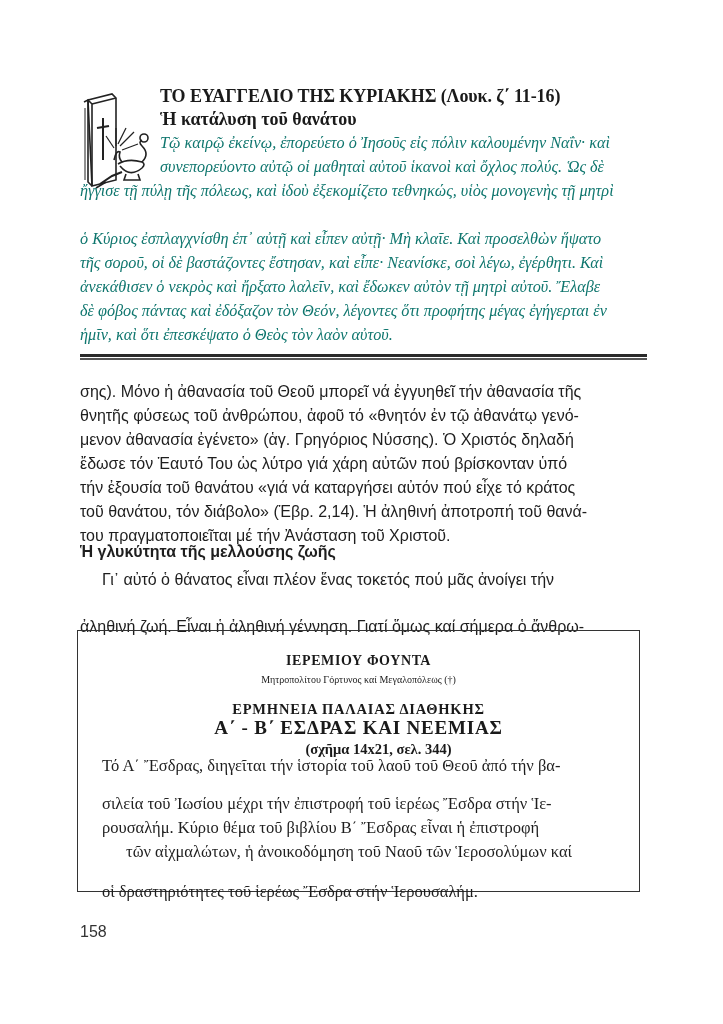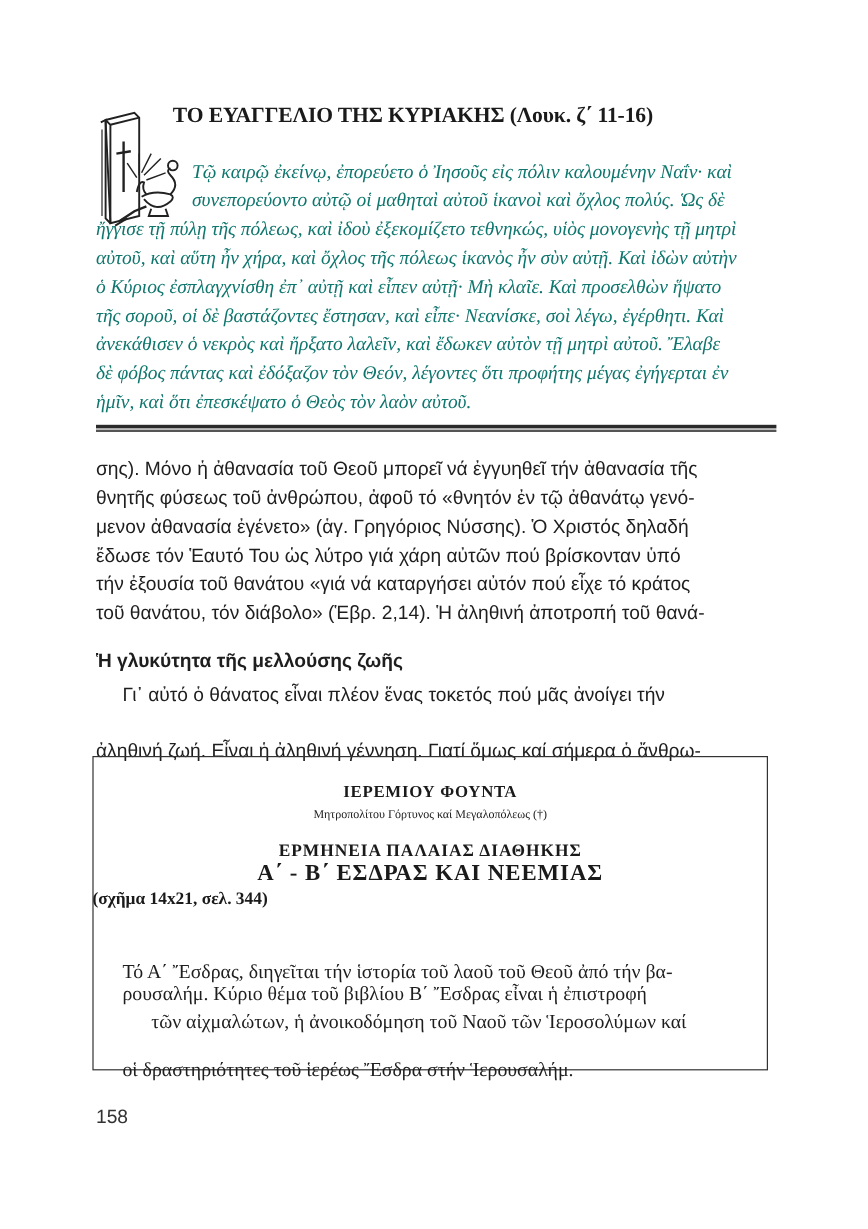--- a/index.html
+++ b/index.html
@@ -1,37 +1,37 @@
 <!DOCTYPE html>
 <html><head>
 <meta charset="utf-8">
 <style>
   html, body { margin: 0; padding: 0; background: #ffffff; }
   body { width: 723px; height: 1024px; position: relative; overflow: hidden; color: #1a1a1a; }
   .page { position: absolute; left: 0; top: 0; width: 723px; height: 1024px; }
 
   .gospel-icon { position: absolute; left: 82px; top: 88px; width: 72px; height: 104px; }
-  .gospel-title { position: absolute; left: 144px; top: 94px; font-family: "Liberation Serif", serif; font-weight: bold; font-size: 18px; white-space: nowrap; letter-spacing: -0.1px; }
+  .gospel-title { position: absolute; left: 160px; top: 94px; font-family: "Liberation Serif", serif; font-weight: bold; font-size: 18px; white-space: nowrap; letter-spacing: -0.1px; }
   .gospel-subtitle { position: absolute; left: 160px; top: 121px; font-family: "Liberation Serif", serif; font-weight: bold; font-size: 18px; white-space: nowrap; }
 
   .gospel-line { position: absolute; font-family: "Liberation Serif", serif; font-style: italic; font-size: 16.2px; white-space: nowrap; color: #0f766e; }
 
   .double-rule { position: absolute; left: 80px; top: 354px; width: 567px; height: 6px; }
   .double-rule .r1 { position: absolute; left: 0; top: 0; width: 100%; height: 3px; background: #2a2a2a; }
   .double-rule .r2 { position: absolute; left: 0; top: 4px; width: 100%; height: 2px; background: #555; }
 
   .body-line { position: absolute; left: 80px; font-family: "Liberation Sans", sans-serif; font-size: 16px; white-space: nowrap; color: #1e1e1e; }
   .section-heading { position: absolute; left: 80px; top: 543px; font-family: "Liberation Sans", sans-serif; font-weight: bold; font-size: 16px; white-space: nowrap; color: #1e1e1e; }
 
   .ad-box { position: absolute; left: 77px; top: 630px; width: 563px; height: 262px; border: 1.5px solid #333; box-sizing: border-box; }
   .ad-author { position: absolute; left: 0; width: 100%; top: 653px; text-align: center; font-family: "Liberation Serif", serif; font-weight: bold; font-size: 14px; letter-spacing: 0.6px; }
   .ad-author-title { position: absolute; left: 0; width: 100%; top: 674px; text-align: center; font-family: "Liberation Serif", serif; font-size: 10px; }
   .ad-series { position: absolute; left: 0; width: 100%; top: 701px; text-align: center; font-family: "Liberation Serif", serif; font-weight: bold; font-size: 14.5px; letter-spacing: 0.8px; }
   .ad-book { position: absolute; left: 0; width: 100%; top: 717px; text-align: center; font-family: "Liberation Serif", serif; font-weight: bold; font-size: 19px; letter-spacing: 0.8px; }
-  .ad-format { position: absolute; left: 0; width: 100%; top: 741px; text-align: left; font-family: "Liberation Serif", serif; font-weight: bold; font-size: 14.5px; }
+  .ad-format { position: absolute; left: 0; width: 100%; top: 741px; text-align: center; font-family: "Liberation Serif", serif; font-weight: bold; font-size: 14.5px; padding-left: 20px; }
   .center-wrap { position: absolute; left: 77px; width: 563px; top: 0; height: 0; }
   .ad-line { position: absolute; left: 102px; font-family: "Liberation Serif", serif; font-size: 16.5px; white-space: nowrap; color: #1e1e1e; }
 
   .page-number { position: absolute; left: 80px; top: 923px; font-family: "Liberation Sans", sans-serif; font-size: 16px; color: #333; }
 </style>
 </head>
 <body>
 
 <div class="page">
 
@@ -57,55 +57,57 @@
       <path d="M36 76 Q46 70 60 74 Q68 66 60 58 Q56 54 60 52"></path>
       <circle cx="62" cy="50" r="4"></circle>
       <path d="M38 78 Q48 90 60 80 Q64 76 60 74"></path>
       <path d="M44 86 L42 92 L58 92 L56 86"></path>
       <path d="M18 96 L30 88 L40 84" stroke-width="2"></path>
       <path d="M14 100 L24 94"></path>
     </g>
   </svg>
 
   <div class="gospel-title" style="top: 86px;">ΤΟ ΕΥΑΓΓΕΛΙΟ ΤΗΣ ΚΥΡΙΑΚΗΣ (Λουκ. ζ΄ 11-16)</div>
+  <div class="gospel-subtitle" style="top: 109px;">Ἡ κατάλυση τοῦ θανάτου</div>
 
   <div class="gospel-line" style="left: 160px; top: 134px;">Τῷ καιρῷ ἐκείνῳ, ἐπορεύετο ὁ Ἰησοῦς εἰς πόλιν καλουμένην Ναΐν· καὶ</div>
   <div class="gospel-line" style="left: 160px; top: 158px;">συνεπορεύοντο αὐτῷ οἱ μαθηταὶ αὐτοῦ ἱκανοὶ καὶ ὄχλος πολύς. Ὡς δὲ</div>
   <div class="gospel-line" style="left: 80px; top: 182px;">ἤγγισε τῇ πύλῃ τῆς πόλεως, καὶ ἰδοὺ ἐξεκομίζετο τεθνηκώς, υἱὸς μονογενὴς τῇ μητρὶ</div>
-  <div class="gospel-line" style="left: 80px; top: 206px;">αὐτοῦ, καὶ αὕτη ἦν χήρα, καὶ ὄχλος τῆς πόλεως ἱκανὸς ἦν σὺν αὐτῇ. Καὶ ἰδὼν αὐτὴν</div>
   <div class="gospel-line" style="left: 80px; top: 230px;">ὁ Κύριος ἐσπλαγχνίσθη ἐπ᾽ αὐτῇ καὶ εἶπεν αὐτῇ· Μὴ κλαῖε. Καὶ προσελθὼν ἥψατο</div>
   <div class="gospel-line" style="left: 80px; top: 278px;">ἀνεκάθισεν ὁ νεκρὸς καὶ ἤρξατο λαλεῖν, καὶ ἔδωκεν αὐτὸν τῇ μητρὶ αὐτοῦ. Ἔλαβε</div>
   <div class="gospel-line" style="left: 80px; top: 254px;">τῆς σοροῦ, οἱ δὲ βαστάζοντες ἔστησαν, καὶ εἶπε· Νεανίσκε, σοὶ λέγω, ἐγέρθητι. Καὶ</div>
   <div class="gospel-line" style="left: 80px; top: 302px;">δὲ φόβος πάντας καὶ ἐδόξαζον τὸν Θεόν, λέγοντες ὅτι προφήτης μέγας ἐγήγερται ἐν</div>
 
   <div class="double-rule">
     <div class="r1"></div>
     <div class="r2"></div>
   </div>
 
   <div class="body-line" style="top:383px;">σης). Μόνο ἡ ἀθανασία τοῦ Θεοῦ μπορεῖ νά ἐγγυηθεῖ τήν ἀθανασία τῆς</div>
   <div class="body-line" style="top:407px;">θνητῆς φύσεως τοῦ ἀνθρώπου, ἀφοῦ τό «θνητόν ἐν τῷ ἀθανάτῳ γενό-</div>
   <div class="body-line" style="top:431px;">μενον ἀθανασία ἐγένετο» (ἁγ. Γρηγόριος Νύσσης). Ὁ Χριστός δηλαδή</div>
   <div class="body-line" style="top:455px;">ἔδωσε τόν Ἑαυτό Του ὡς λύτρο γιά χάρη αὐτῶν πού βρίσκονταν ὑπό</div>
   <div class="body-line" style="top:479px;">τήν ἐξουσία τοῦ θανάτου «γιά νά καταργήσει αὐτόν πού εἶχε τό κράτος</div>
   <div class="body-line" style="top:503px;">τοῦ θανάτου, τόν διάβολο» (Ἑβρ. 2,14). Ἡ ἀληθινή ἀποτροπή τοῦ θανά-</div>
+  <div class="body-line" style="top:527px;">του πραγματοποιεῖται μέ τήν Ἀνάσταση τοῦ Χριστοῦ.</div>
 
   <div class="section-heading">Ἡ γλυκύτητα τῆς μελλούσης ζωῆς</div>
   <div class="body-line" style="top:571px; left:102px;">Γι᾽ αὐτό ὁ θάνατος εἶναι πλέον ἕνας τοκετός πού μᾶς ἀνοίγει τήν</div>
   <div class="body-line" style="top:618px;">ἀληθινή ζωή. Εἶναι ἡ ἀληθινή γέννηση. Γιατί ὅμως καί σήμερα ὁ ἄνθρω-</div>
 
   <div class="ad-box"></div>
   <div class="center-wrap">
     <div class="ad-author">ΙΕΡΕΜΙΟΥ ΦΟΥΝΤΑ</div>
     <div class="ad-author-title">Μητροπολίτου Γόρτυνος καί Μεγαλοπόλεως (†)</div>
     <div class="ad-series">ΕΡΜΗΝΕΙΑ ΠΑΛΑΙΑΣ ΔΙΑΘΗΚΗΣ</div>
     <div class="ad-book">Α΄ - Β΄ ΕΣΔΡΑΣ ΚΑΙ ΝΕΕΜΙΑΣ</div>
     <div class="ad-format">(σχῆμα 14x21, σελ. 344)</div>
   </div>
 
-  <div class="ad-line" style="top:800px;text-align:center;">Τό Α΄ Ἔσδρας, διηγεῖται τήν ἱστορία τοῦ λαοῦ τοῦ Θεοῦ ἀπό τήν βα-</div>
+  <div class="ad-line" style="top:756px;text-align:center;">Τό Α΄ Ἔσδρας, διηγεῖται τήν ἱστορία τοῦ λαοῦ τοῦ Θεοῦ ἀπό τήν βα-</div>
+  <div class="ad-line" style="top:794px;">σιλεία τοῦ Ἰωσίου μέχρι τήν ἐπιστροφή τοῦ ἱερέως Ἔσδρα στήν Ἱε-</div>
   <div class="ad-line" style="top:818px;">ρουσαλήμ. Κύριο θέμα τοῦ βιβλίου Β΄ Ἔσδρας εἶναι ἡ ἐπιστροφή</div>
   <div class="ad-line" style="top:842px;margin-left:24px;">τῶν αἰχμαλώτων, ἡ ἀνοικοδόμηση τοῦ Ναοῦ τῶν Ἱεροσολύμων καί</div>
   <div class="ad-line" style="top:866px;margin-top:16px;">οἱ δραστηριότητες τοῦ ἱερέως Ἔσδρα στήν Ἱερουσαλήμ.</div>
 
   <div class="page-number">158</div>
 <div class="gospel-line" style="left: 80px; top: 326px;">ἡμῖν, καὶ ὅτι ἐπεσκέψατο ὁ Θεὸς τὸν λαὸν αὐτοῦ.</div>
   </div>
 
 </body></html>

